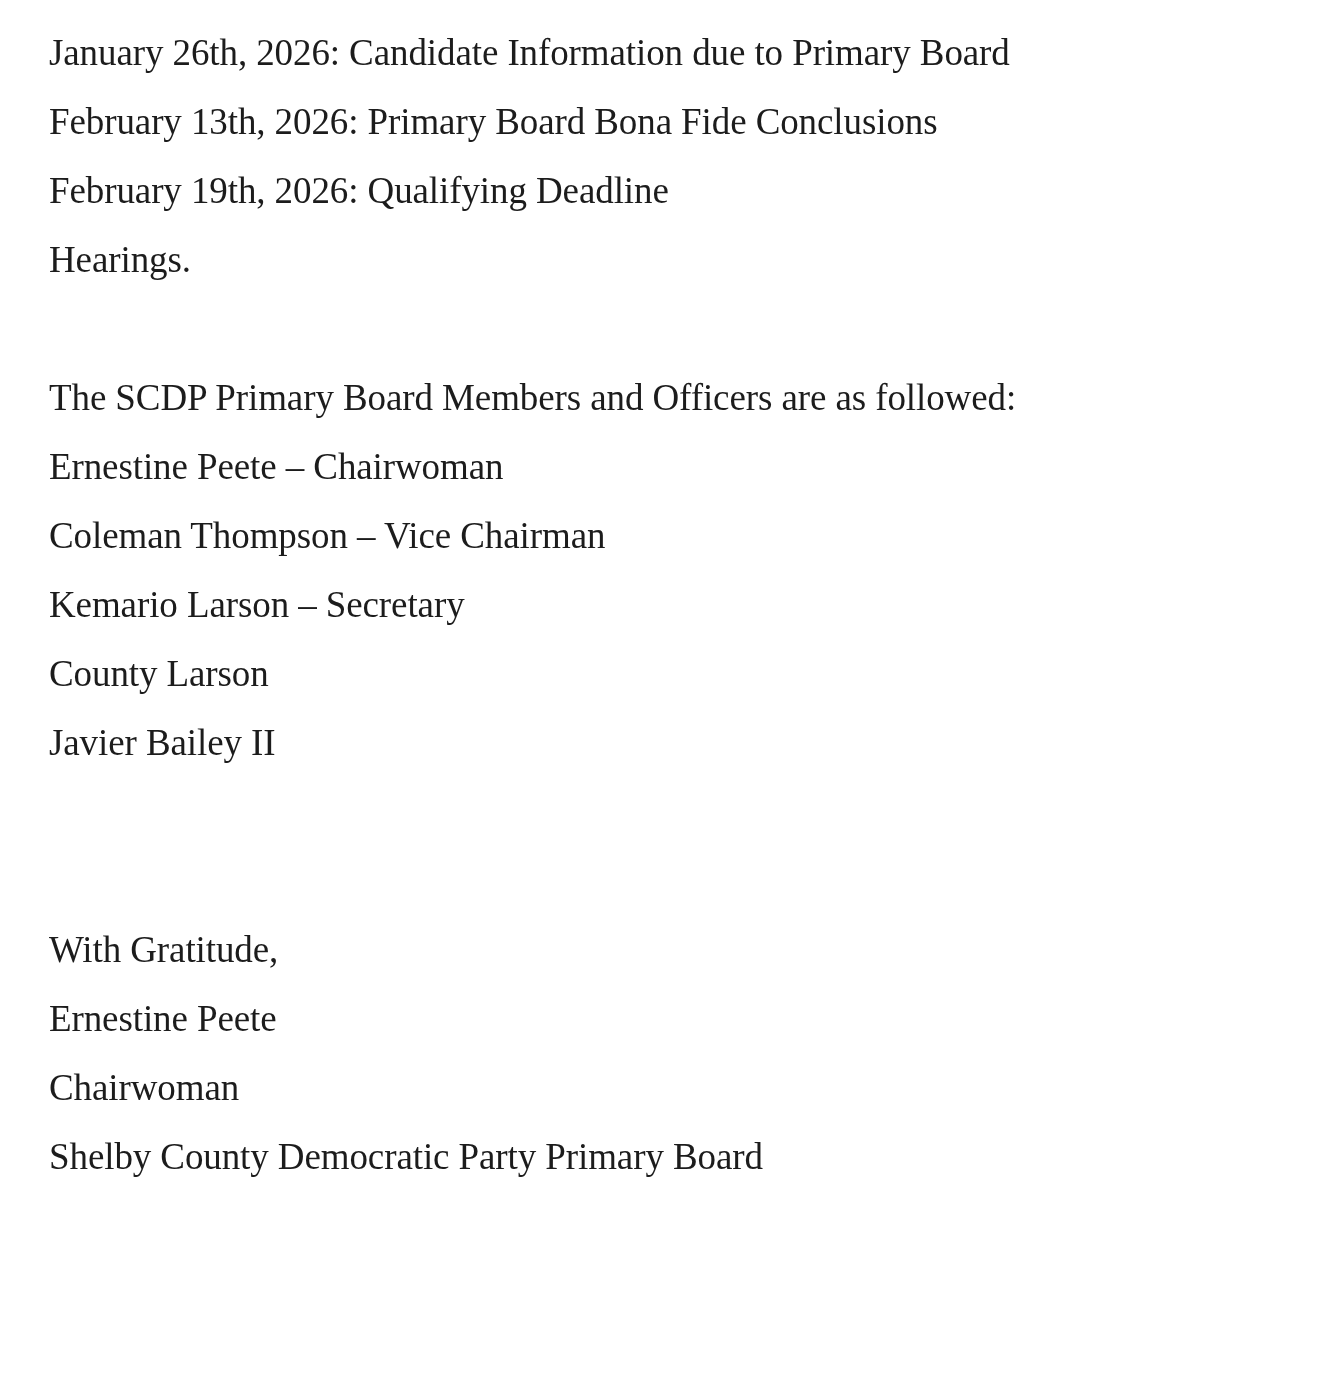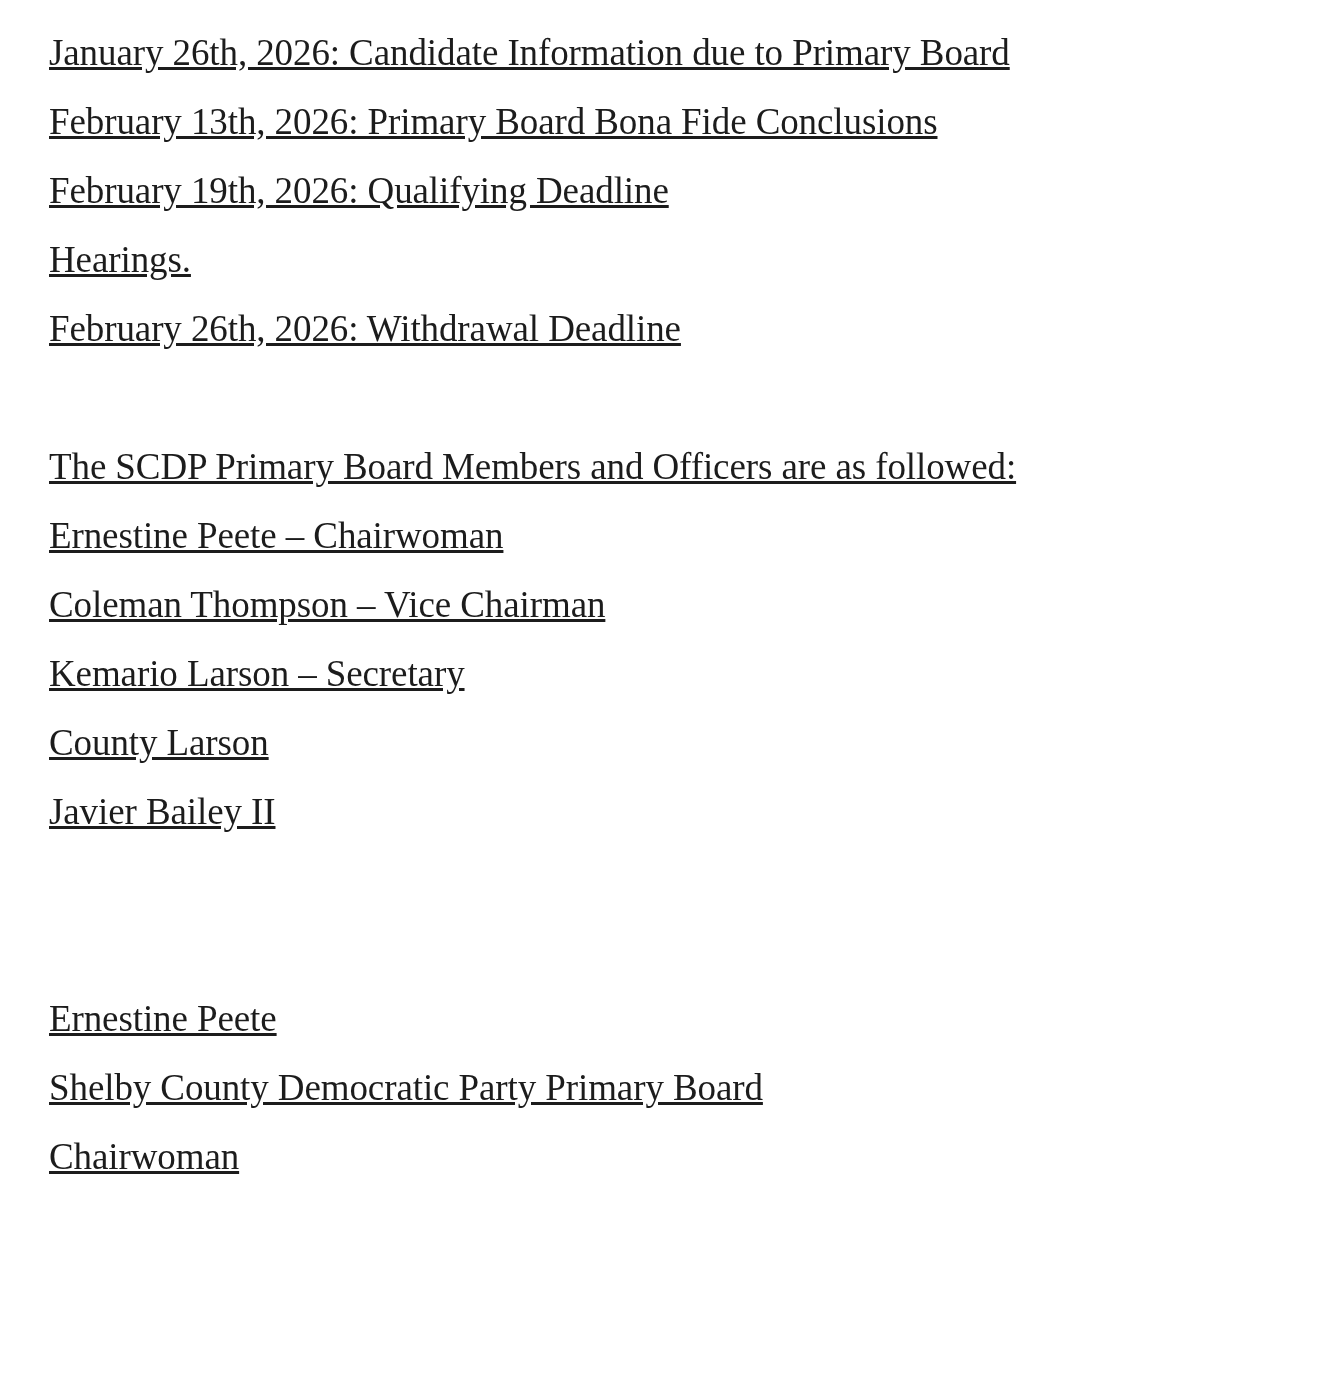--- a/index.html
+++ b/index.html
@@ -13,21 +13,20 @@
       overflow: hidden;
       position: relative;
       font-family: "Liberation Serif", "DejaVu Serif", serif;
       color: #1c1c1c;
     }
     .doc {
       position: absolute;
       left: 49px;
       top: 18px;
       width: 1240px;
-      text-decoration: underline;
     }
     .line {
       font-size: 37px;
       line-height: 69px;
       height: 69px;
       white-space: nowrap;
       letter-spacing: -0.1px;
     }
     .blank {
       height: 69px;
@@ -38,34 +37,34 @@
   </style>
 </head>
 <body>
 
 <div class="doc">
   <section>
     <div class="line">January 26th, 2026: Candidate Information due to Primary Board</div>
     <div class="line">February 13th, 2026: Primary Board Bona Fide Conclusions</div>
     <div class="line">February 19th, 2026: Qualifying Deadline</div>
     <div class="line">Hearings.</div>
-    <div class="line">February 26th, 2026: Withdrawal Deadline</div>
   </section>
 
   <div class="blank"></div>
 
   <section>
     <div class="line">The SCDP Primary Board Members and Officers are as followed:</div>
     <div class="line">Ernestine Peete – Chairwoman</div>
     <div class="line">Coleman Thompson – Vice Chairman</div>
     <div class="line">Kemario Larson – Secretary</div>
     <div class="line">County Larson</div>
     <div class="line">Javier Bailey II</div>
   </section>
 
   <div class="blank-lg"></div>
 
   <section>
+    <div class="line">With Gratitude,</div>
     <div class="line">Ernestine Peete</div>
+    <div class="line">Chairwoman</div>
     <div class="line">Shelby County Democratic Party Primary Board</div>
-    <div class="line">Chairwoman</div>
   </section>
 </div>
 
 </body></html>

